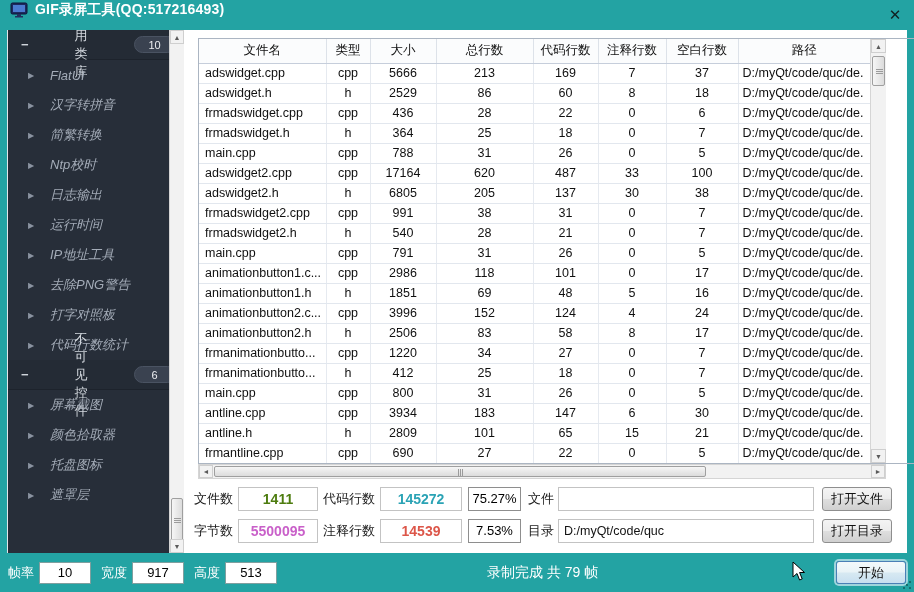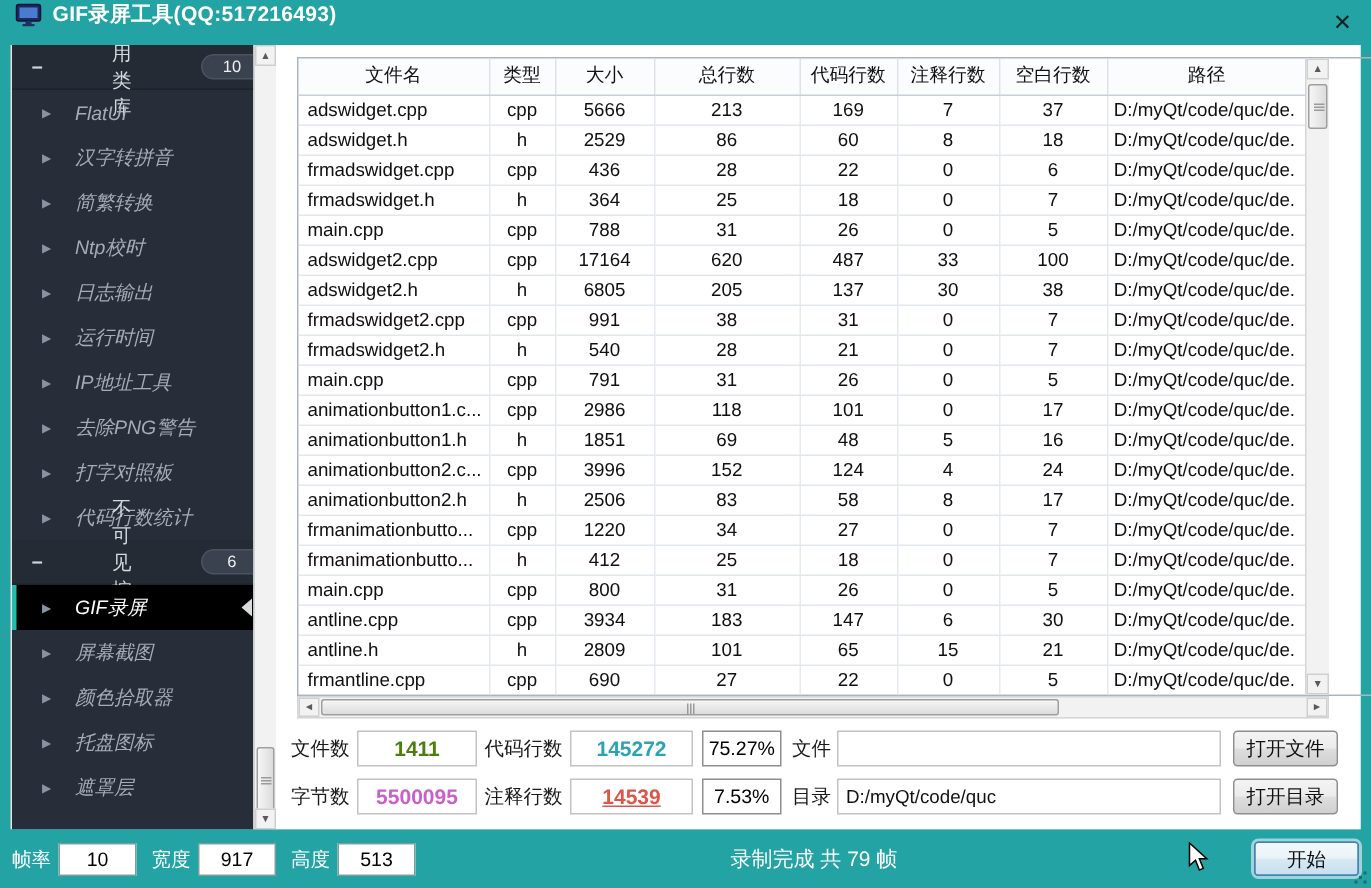--- a/index.html
+++ b/index.html
@@ -177,25 +177,20 @@
   </div>
         <div class="sb-row sb-item">
     <span class="tri"></span>
     <span class="lbl">代码行数统计</span>
 
   </div>
         <div class="sb-row sb-group">
     <span class="minus"></span>
     <span>不可见控件</span>
     <span class="badge">6</span>
-  </div>
-        <div class="sb-row sb-item selected">
-    <span class="tri"></span>
-    <span class="lbl">GIF录屏</span>
-    <span class="sel-marker"></span>
   </div>
         <div class="sb-row sb-item">
     <span class="tri"></span>
     <span class="lbl">屏幕截图</span>
 
   </div>
         <div class="sb-row sb-item">
     <span class="tri"></span>
     <span class="lbl">颜色拾取器</span>
 
@@ -476,21 +471,21 @@
         <div class="pctbox">75.27%</div>
         <span class="lab3">文件</span>
         <input class="txtinput" value="" style="">
         <button class="winbtn">打开文件</button>
       </div>
 
       <div class="stat-row" style="top:488px;">
         <span class="lab1">字节数</span>
         <div class="valbox" style="color: rgb(201, 96, 201);">5500095</div>
         <span class="lab2">注释行数</span>
-        <div class="valbox w2" style="color: rgb(220, 86, 73); text-decoration: underline;">14539</div>
+        <div class="valbox w2" style="color: rgb(220, 86, 73);">14539</div>
         <div class="pctbox">7.53%</div>
         <span class="lab3">目录</span>
         <input class="txtinput" value="D:/myQt/code/quc" style="">
         <button class="winbtn">打开目录</button>
       </div>
 
     </div>
   </div>
 
   <div class="bottombar">

